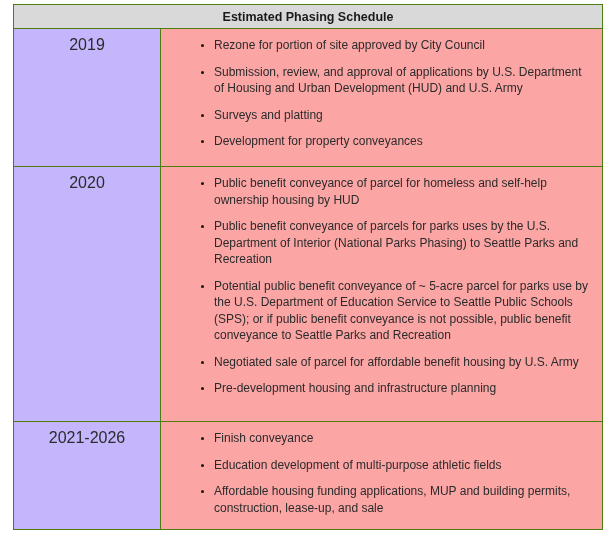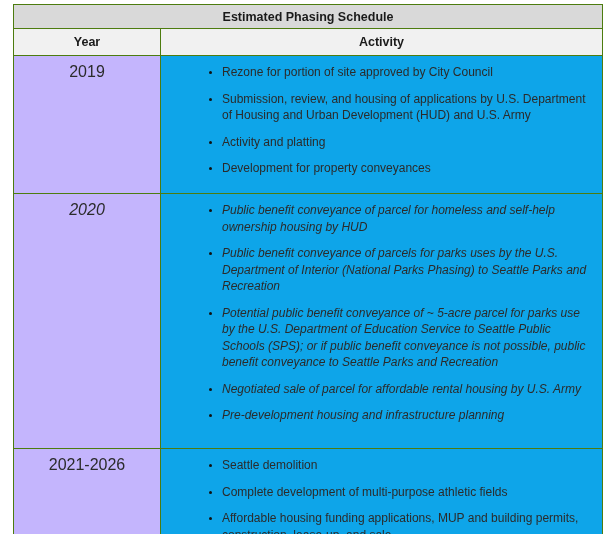--- a/index.html
+++ b/index.html
@@ -54,89 +54,85 @@
   .year-cell {
     vertical-align: top;
     text-align: center;
     font-size: 16px;
     padding-top: 7px;
     background: #c4b5fd;
     margin-top: 43px;
   }
   .activity-cell {
     vertical-align: top;
-    padding: 8px 8px 2px 16px;
-    background: #0ea5e9;
+    padding: 8px 8px 2px 8px;
+    background: #fca5a5;
   }
   ul.activity-list {
     margin: 0;
     padding-left: 45px;
     list-style: disc outside;
   }
   ul.activity-list li {
     font-size: 12px;
     line-height: 16.5px;
     margin: 0 0 10px 0;
     color: #2b2b2b;
   }
   ul.activity-list li::marker {
     font-size: 10px;
     color: #111111;
   }
   tr.row-1 td { height: 127px; }
-  tr.row-2 td { height: 244px; font-style: italic; }
+  tr.row-2 td { height: 244px; }
   tr.row-3 td { height: 97px; }
 </style>
 </head>
 <body>
 
 <div class="page">
   <table class="phasing">
     <colgroup>
       <col class="col-year">
       <col class="col-activity">
     </colgroup>
     <thead>
       <tr>
         <th colspan="2" class="title-cell">Estimated Phasing Schedule</th>
       </tr>
-      <tr>
-        <th class="col-header">Year</th>
-        <th class="col-header">Activity</th>
-      </tr>
     </thead>
     <tbody>
       <tr class="row-1">
         <td class="year-cell">2019</td>
         <td class="activity-cell">
           <ul class="activity-list">
             <li>Rezone for portion of site approved by City Council</li>
-            <li>Submission, review, and housing of applications by U.S. Department of Housing and Urban Development (HUD) and U.S. Army</li>
-            <li>Activity and platting</li>
+            <li>Submission, review, and approval of applications by U.S. Department of Housing and Urban Development (HUD) and U.S. Army</li>
+            <li>Surveys and platting</li>
             <li>Development for property conveyances</li>
           </ul>
         </td>
       </tr>
       <tr class="row-2">
         <td class="year-cell">2020</td>
         <td class="activity-cell">
           <ul class="activity-list">
             <li>Public benefit conveyance of parcel for homeless and self-help ownership housing by HUD</li>
             <li>Public benefit conveyance of parcels for parks uses by the U.S. Department of Interior (National Parks Phasing) to Seattle Parks and Recreation</li>
             <li>Potential public benefit conveyance of ~ 5-acre parcel for parks use by the U.S. Department of Education Service to Seattle Public Schools (SPS); or if public benefit conveyance is not possible, public benefit conveyance to Seattle Parks and Recreation</li>
-            <li>Negotiated sale of parcel for affordable rental housing by U.S. Army</li>
+            <li>Negotiated sale of parcel for affordable benefit housing by U.S. Army</li>
             <li>Pre-development housing and infrastructure planning</li>
           </ul>
         </td>
       </tr>
       <tr class="row-3">
         <td class="year-cell">2021-2026</td>
         <td class="activity-cell">
           <ul class="activity-list">
-            <li>Seattle demolition</li>
-            <li>Complete development of multi-purpose athletic fields</li>
+            <li>Finish conveyance</li>
+            <li>Education development of multi-purpose athletic fields</li>
             <li>Affordable housing funding applications, MUP and building permits, construction, lease-up, and sale</li>
           </ul>
         </td>
       </tr>
     </tbody>
   </table>
 </div>
 
 </body></html>

